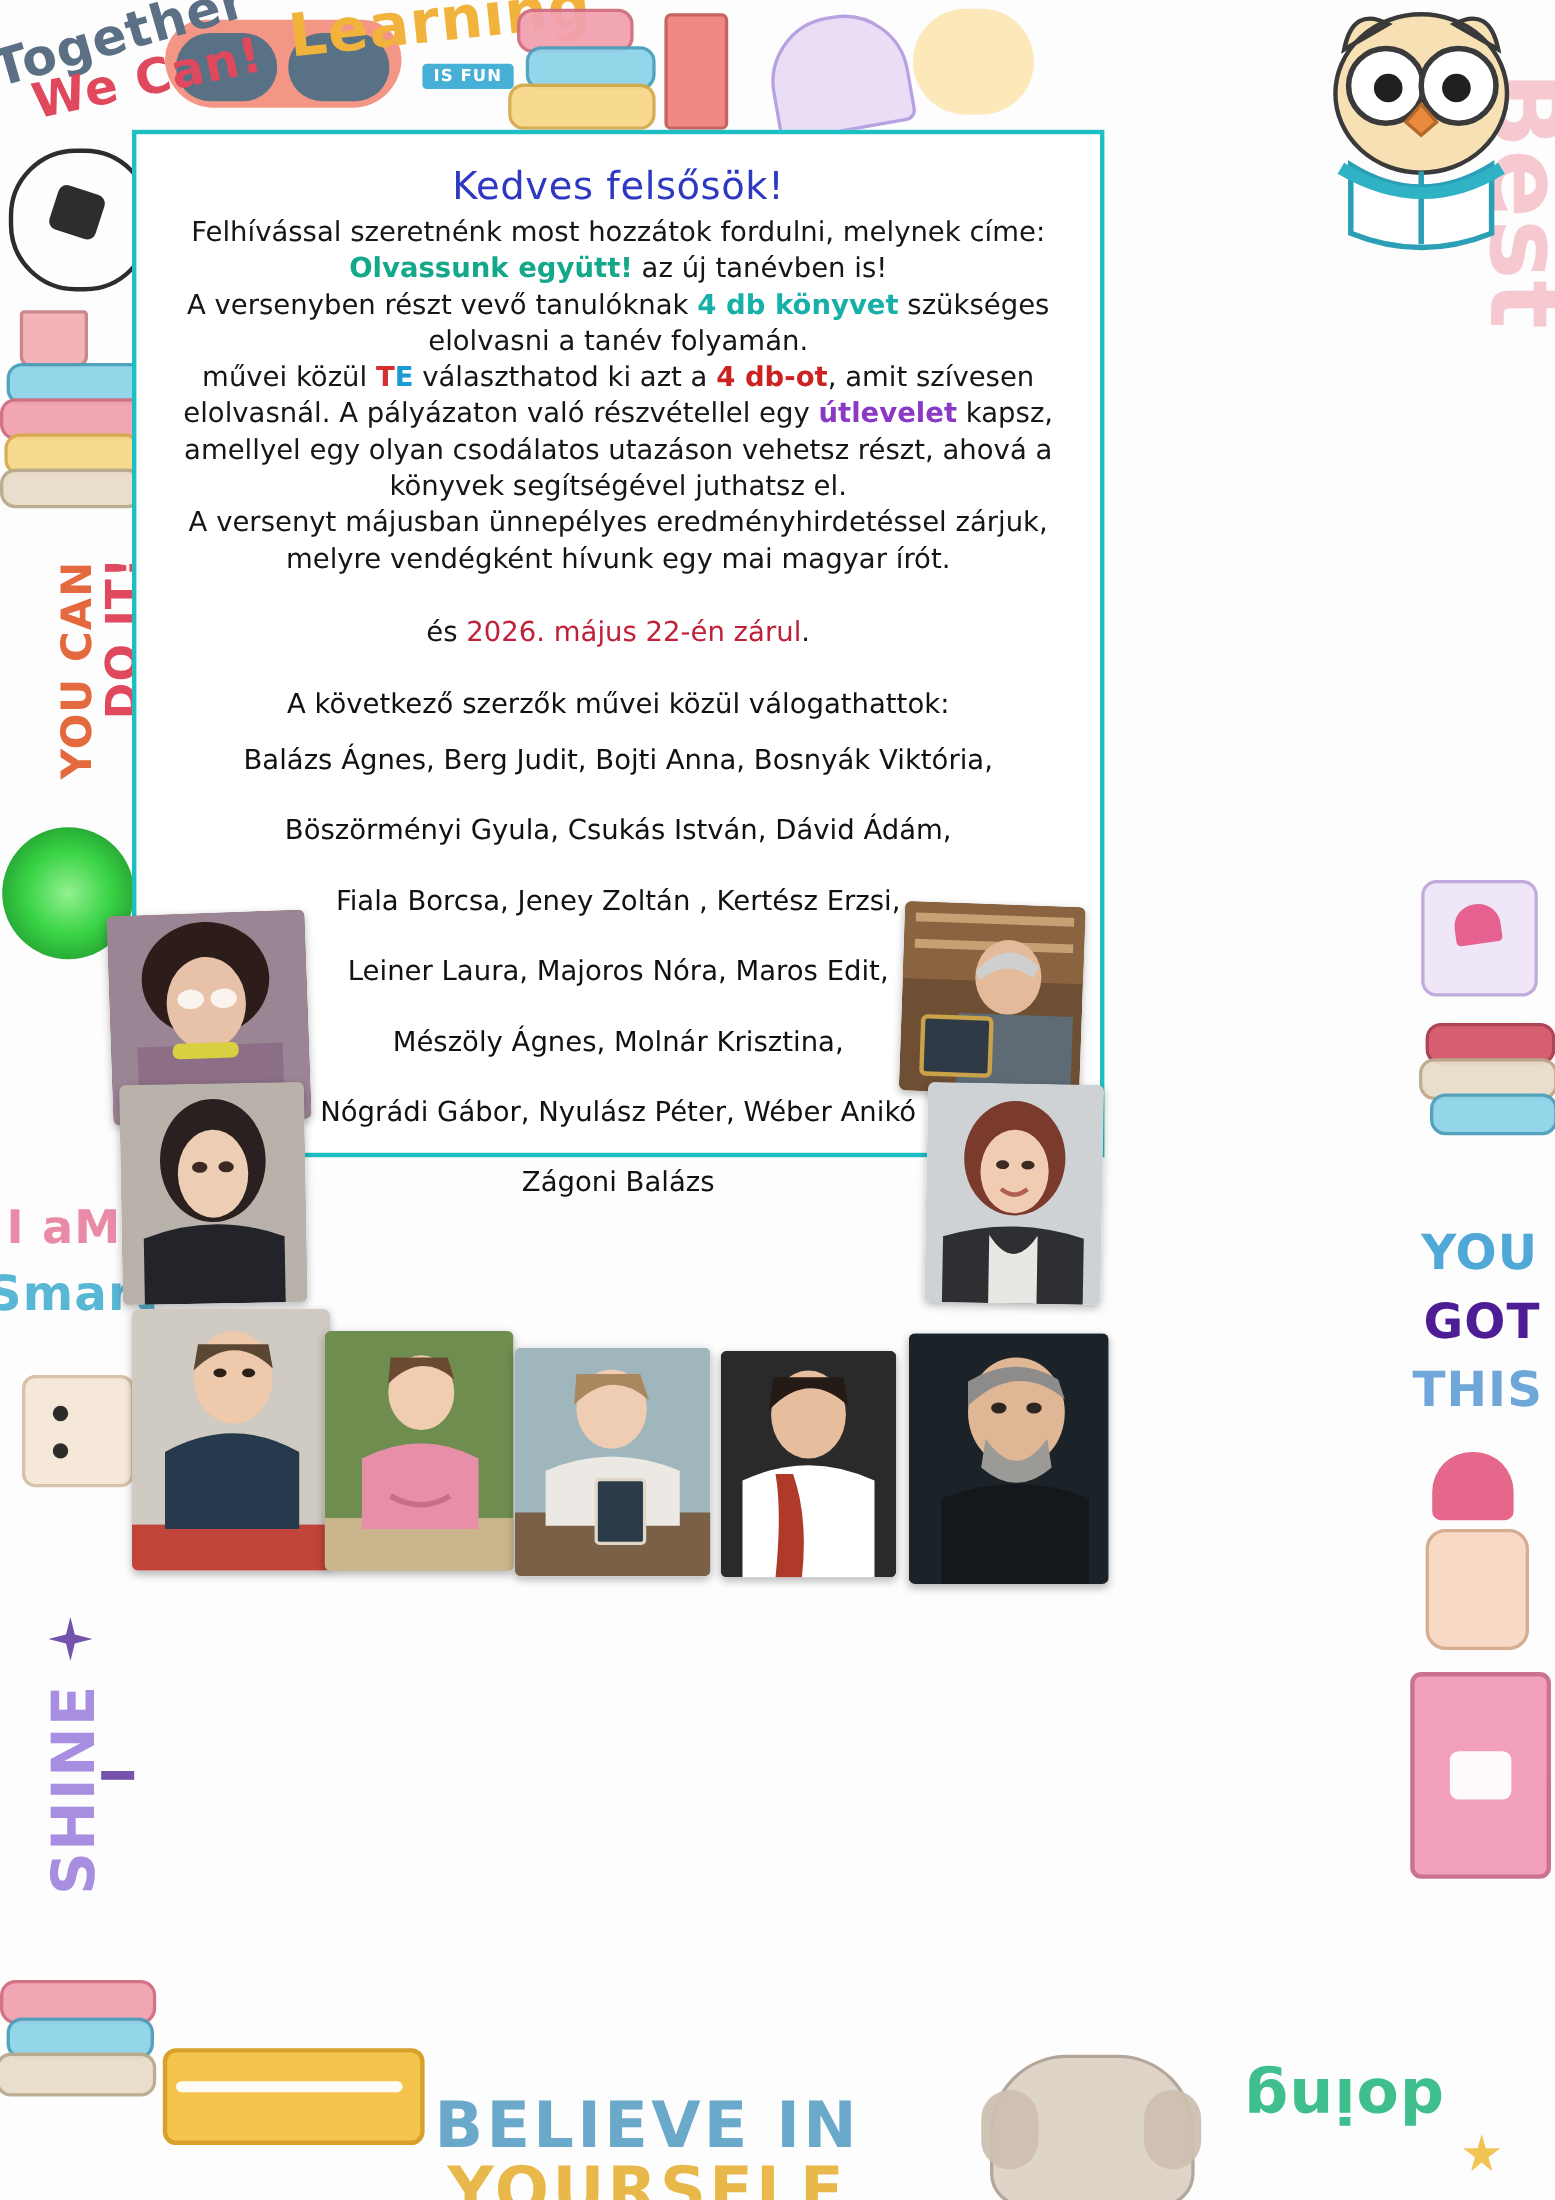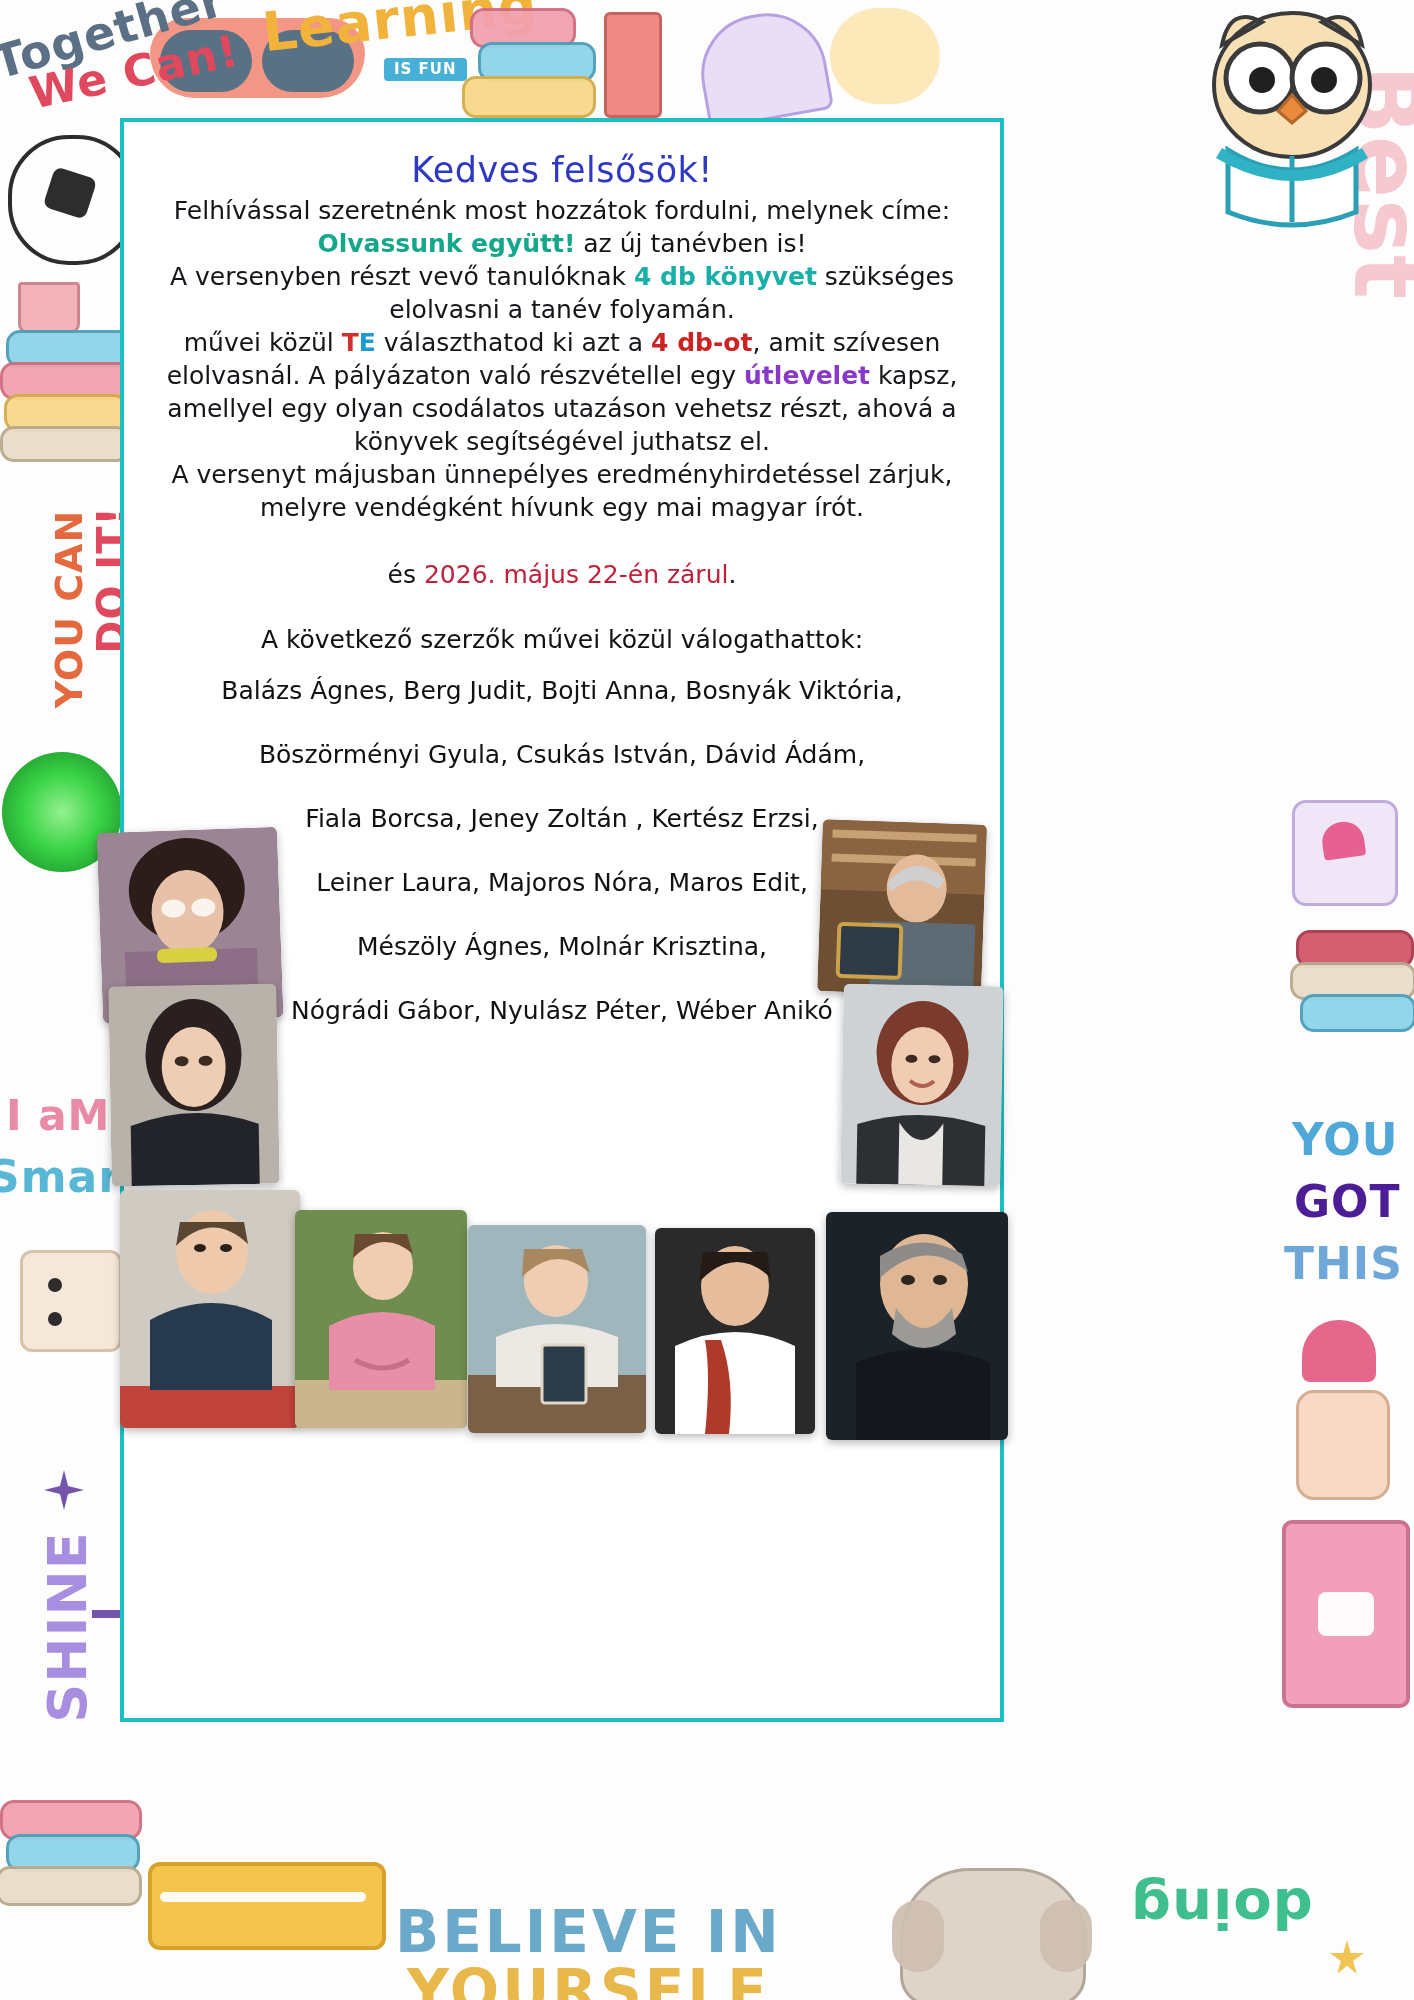--- a/index.html
+++ b/index.html
@@ -43,21 +43,21 @@
     line-height: 1;
     white-space: pre;
   }
 
   
   #card {
     position: absolute;
     left: 120px;
     top: 118px;
     width: 884px;
-    height: 1604px;
+    height: 934px;
     background: #ffffff;
     border: 4px solid #1cbfc2;
     box-sizing: border-box;
     z-index: 5;
   }
 
   #card-inner {
     position: relative;
     width: 100%;
     height: 100%;
@@ -283,20 +283,21 @@
       <div class="spacer-md"></div>
 
       <p class="authors-heading">A következő szerzők művei közül válogathattok:</p>
 
       <p class="author-line">Balázs Ágnes, Berg Judit, Bojti Anna, Bosnyák Viktória,</p>
       <p class="author-line">Böszörményi Gyula, Csukás István, Dávid Ádám,</p>
       <p class="author-line">Fiala Borcsa, Jeney Zoltán , Kertész Erzsi,</p>
       <p class="author-line">Leiner Laura, Majoros Nóra, Maros Edit,</p>
       <p class="author-line">Mészöly Ágnes, Molnár Krisztina,</p>
       <p class="author-line">Nógrádi Gábor, Nyulász Péter,  Wéber Anikó</p>
+      <p class="author-line">Zágoni Balázs</p>
     </div>
   </div>
 
   <div class="photo" style="left:100px; top:830px; width:180px; height:190px; transform:rotate(-2deg);">
     <div class="ph-inner" style="background:linear-gradient(160deg,#b08e9e 0%,#6b4a52 45%,#3e2b30 100%);">
       <svg viewBox="0 0 180 190" width="180" height="190">
         <rect width="180" height="190" fill="#9b8494"></rect>
         <ellipse cx="88" cy="60" rx="58" ry="52" fill="#2c1d1a"></ellipse>
         <ellipse cx="88" cy="82" rx="36" ry="42" fill="#e8c2a8"></ellipse>
         <rect x="24" y="120" width="132" height="70" fill="#8c6f86"></rect>

